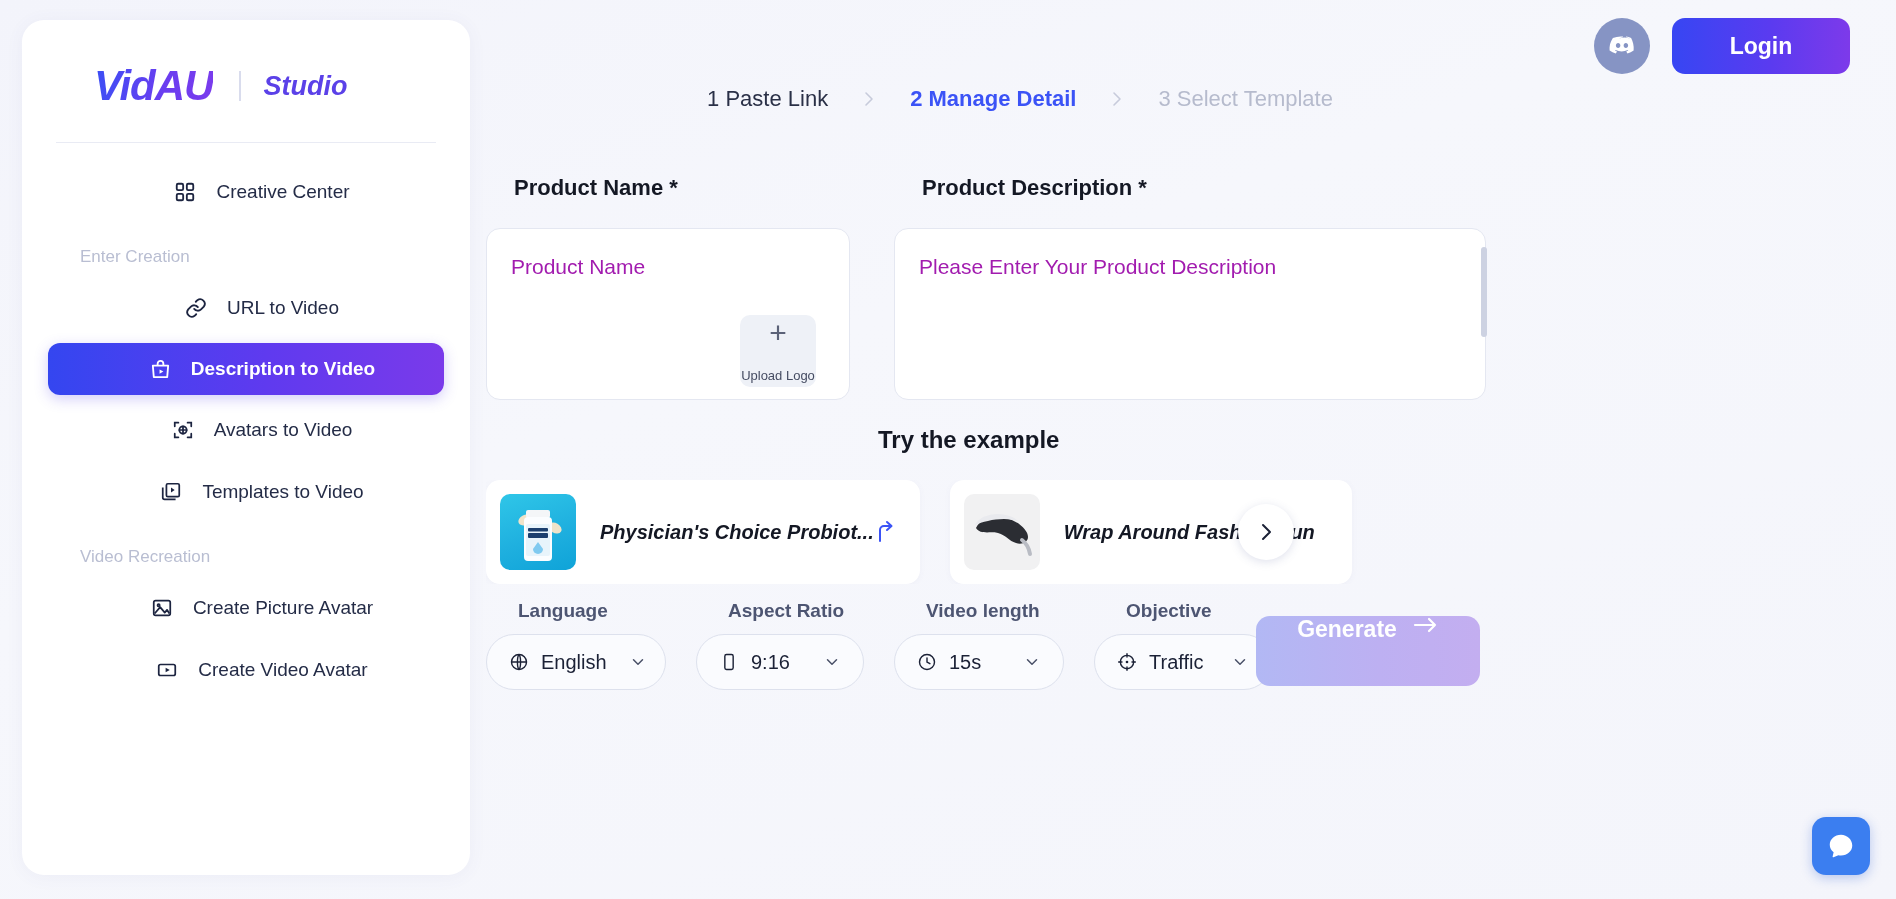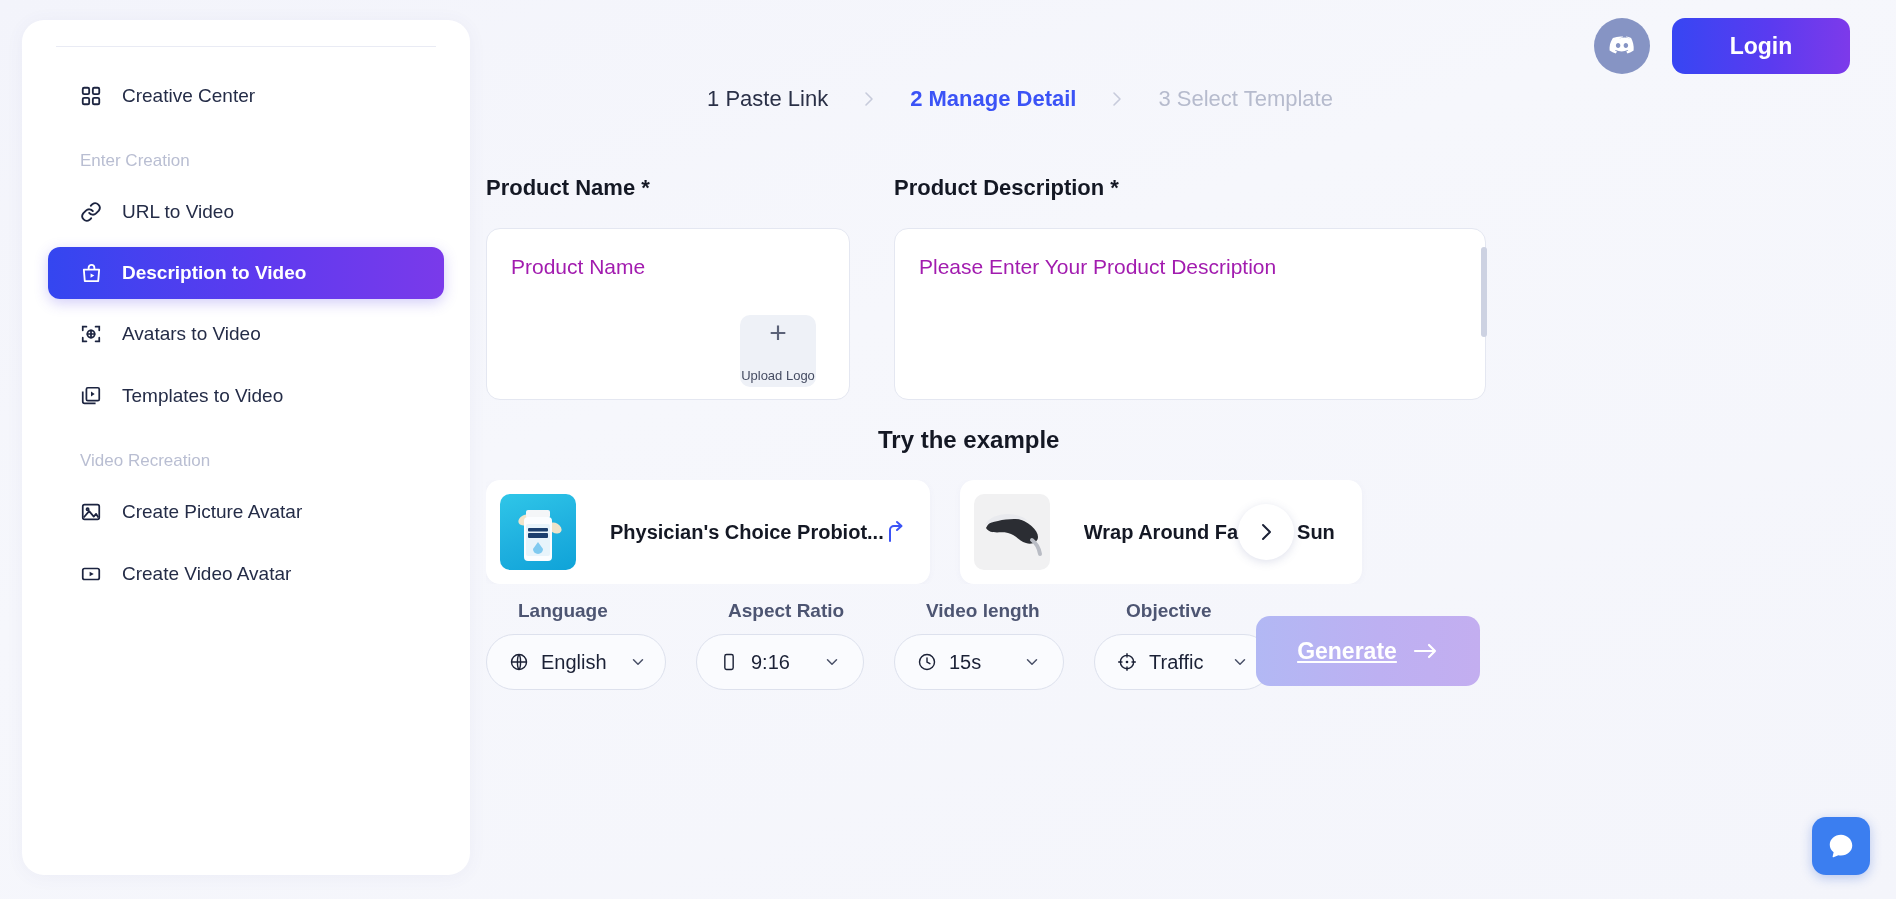--- a/index.html
+++ b/index.html
@@ -48,20 +48,21 @@
   .side-sep {
     height: 1px; background: #e9ebf4;
     margin: 26px 34px 0 34px;
   }
   .nav { padding: 22px 26px 0 26px; }
   .nav-item {
     display: flex; align-items: center;
     height: 54px; padding-left: 32px;
     border-radius: 12px; cursor: pointer;
     margin-bottom: 8px;
+    justify-content: center;
   }
   .nav-item .ico { width: 30px; height: 24px; display:flex; align-items:center; color:#1c2440; flex: 0 0 30px;}
   .nav-item .lbl {
     font-size: 19px; color: #242c47; margin-left: 12px;
   }
   .nav-item.active {
     background: linear-gradient(90deg,#3446f0 0%,#5f3aef 55%,#7a3aea 100%);
     height: 52px;
     box-shadow: 0 4px 14px rgba(80,60,230,.25);
   }
@@ -105,21 +106,21 @@
   .step.future { color: #b6bbcd; }
   .step-chev {
     color: #c7cbdb; font-size: 20px; margin: 0 34px;
     display: flex; align-items: center;
   }
 
   
   #main { position: absolute; left: 470px; top: 150px; width: 1426px; height: 749px; }
 
   .field-label {
-    font-size: 22px; font-weight: bold; color: #141824;
+    font-size: 22px; font-weight: bold; color: #141824; margin-left: 28px;
   }
   #pname-label { position: absolute; left: 16px; top: 25px; }
   #pdesc-label { position: absolute; left: 424px; top: 25px; }
 
   .input-card {
     position: absolute;
     background: #fff;
     border: 1px solid #e4e7f1;
     border-radius: 14px;
   }
@@ -166,21 +167,21 @@
   }
   .ex-thumb {
     width: 76px; height: 76px; border-radius: 10px;
     flex: 0 0 76px; overflow: hidden;
     display: flex; align-items: center; justify-content: center;
   }
   .ex-thumb.t1 { background: linear-gradient(160deg,#2fc6e8 0%,#1fb0df 55%,#0fa3d8 100%); }
   .ex-thumb.t2 { background: #f1f1f2; }
   .ex-name {
     flex: 1; font-size: 20px; font-weight: bold; color: #141824;
-    margin-left: 34px; white-space: nowrap; overflow: hidden;
+    margin-left: 24px; white-space: nowrap; overflow: hidden; font-style: italic;
   }
   .ex-arrow { color: #3b53f6; margin-right: 6px; flex: 0 0 26px;}
   #ex-next {
     position: absolute; left: 768px; top: 354px;
     width: 56px; height: 56px; border-radius: 50%;
     background: #fff; box-shadow: 0 2px 10px rgba(80,90,150,.18);
     display: flex; align-items: center; justify-content: center;
     cursor: pointer; z-index: 5;
   }
 
@@ -201,42 +202,46 @@
   #ctrl-language .ctrl-select { width: 180px; }
   #ctrl-aspect .ctrl-select { width: 168px; }
   #ctrl-length .ctrl-select { width: 170px; }
   #ctrl-objective .ctrl-select { width: 178px; }
 
   #generate-btn {
     position: absolute; left: 786px; top: 466px;
     width: 224px; height: 70px; border-radius: 14px;
     background: linear-gradient(90deg,#b2b8f4 0%,#bdb0f2 55%,#c3aef0 100%);
     color: #fff; font-size: 23px; font-weight: bold;
-    display: flex; align-items: center; justify-content: center; gap: 16px;
+    display: flex; justify-content: center; gap: 16px;
     cursor: pointer; border: none;
     font-family: "Liberation Sans", sans-serif;
-    text-decoration: underline;
   }
 
   #chat-bubble {
     position: absolute; right: 26px; bottom: 24px;
     width: 58px; height: 58px; border-radius: 14px;
     background: #3b7ef0;
     display: flex; align-items: center; justify-content: center;
     cursor: pointer; box-shadow: 0 3px 12px rgba(40,90,210,.3);
   }
   svg { display: block; }
 </style>
 </head>
 <body>
 
 <div id="app">
 
   <div id="sidebar">
 
+    <div class="logo-wrap">
+      <div class="logo-mark">VidAU</div>
+      <div class="logo-divider"></div>
+      <div class="logo-studio">Studio</div>
+    </div>
 
     <div class="side-sep"></div>
 
     <div class="nav">
 
       <div class="nav-item">
         <span class="ico">
           <svg width="22" height="22" viewBox="0 0 24 24" fill="none" stroke="currentColor" stroke-width="2">
             <rect x="3" y="3" width="7" height="7" rx="1.5"></rect>
               <rect x="14" y="3" width="7" height="7" rx="1.5"></rect>

